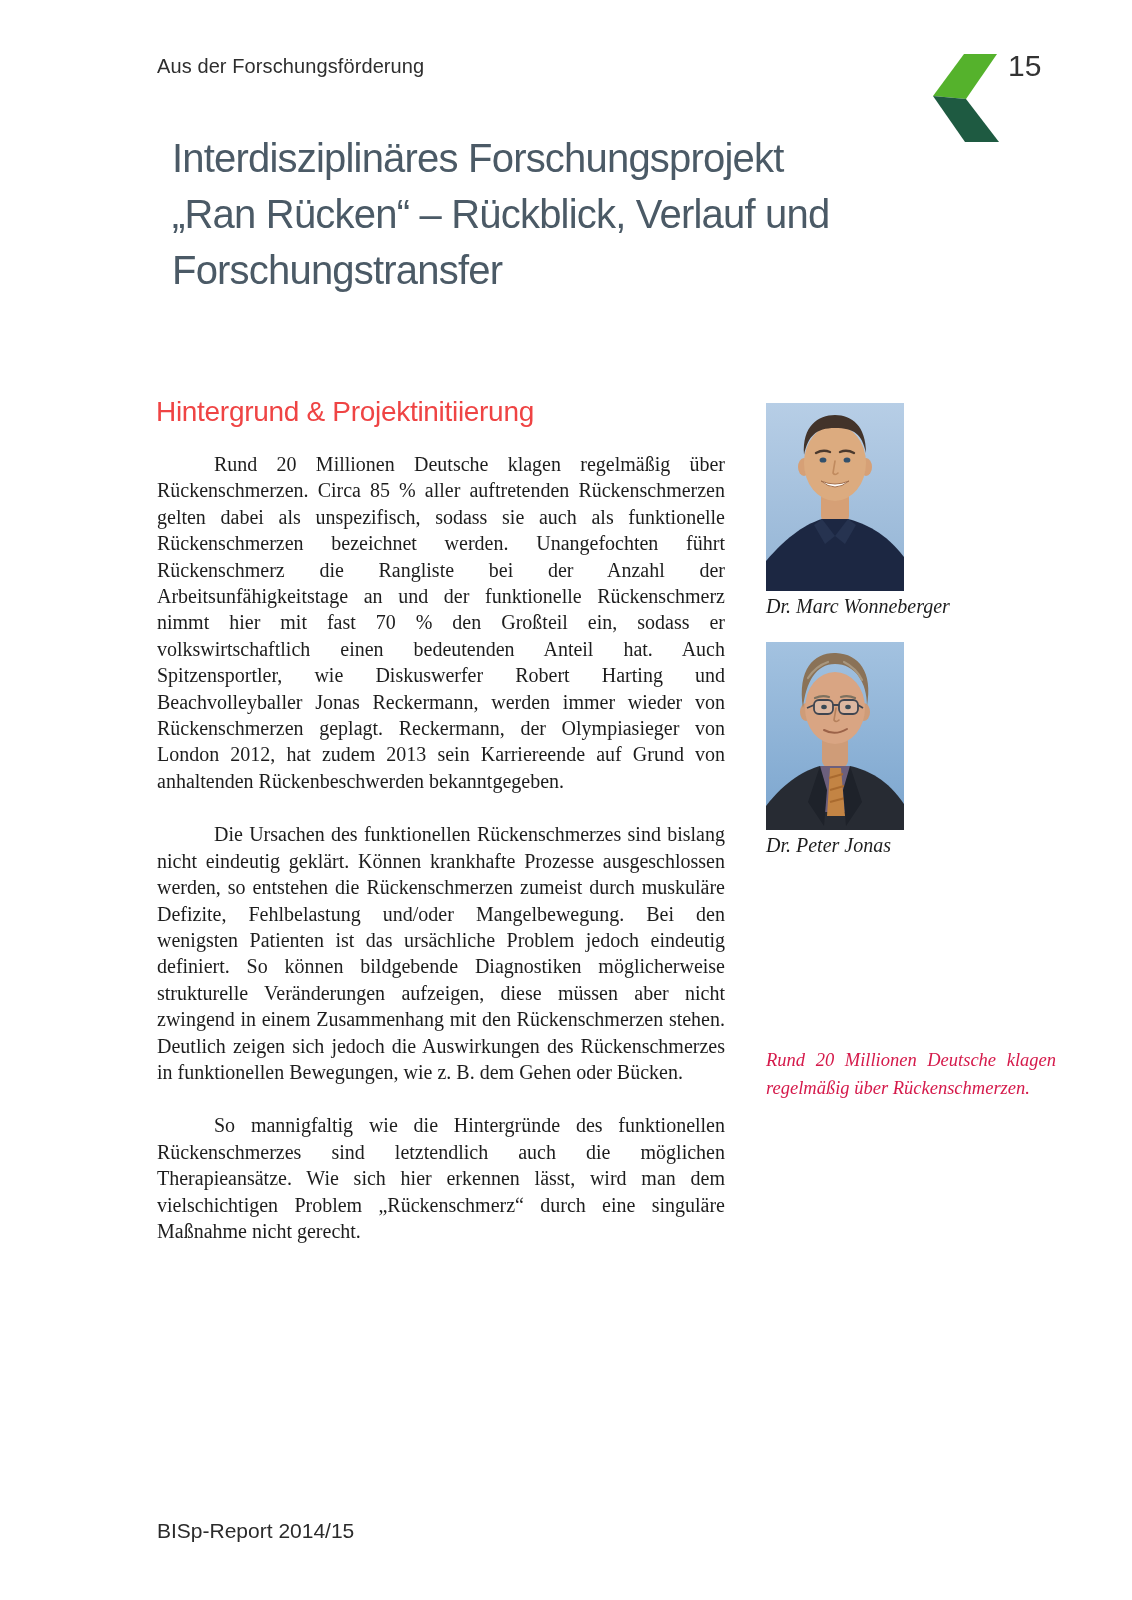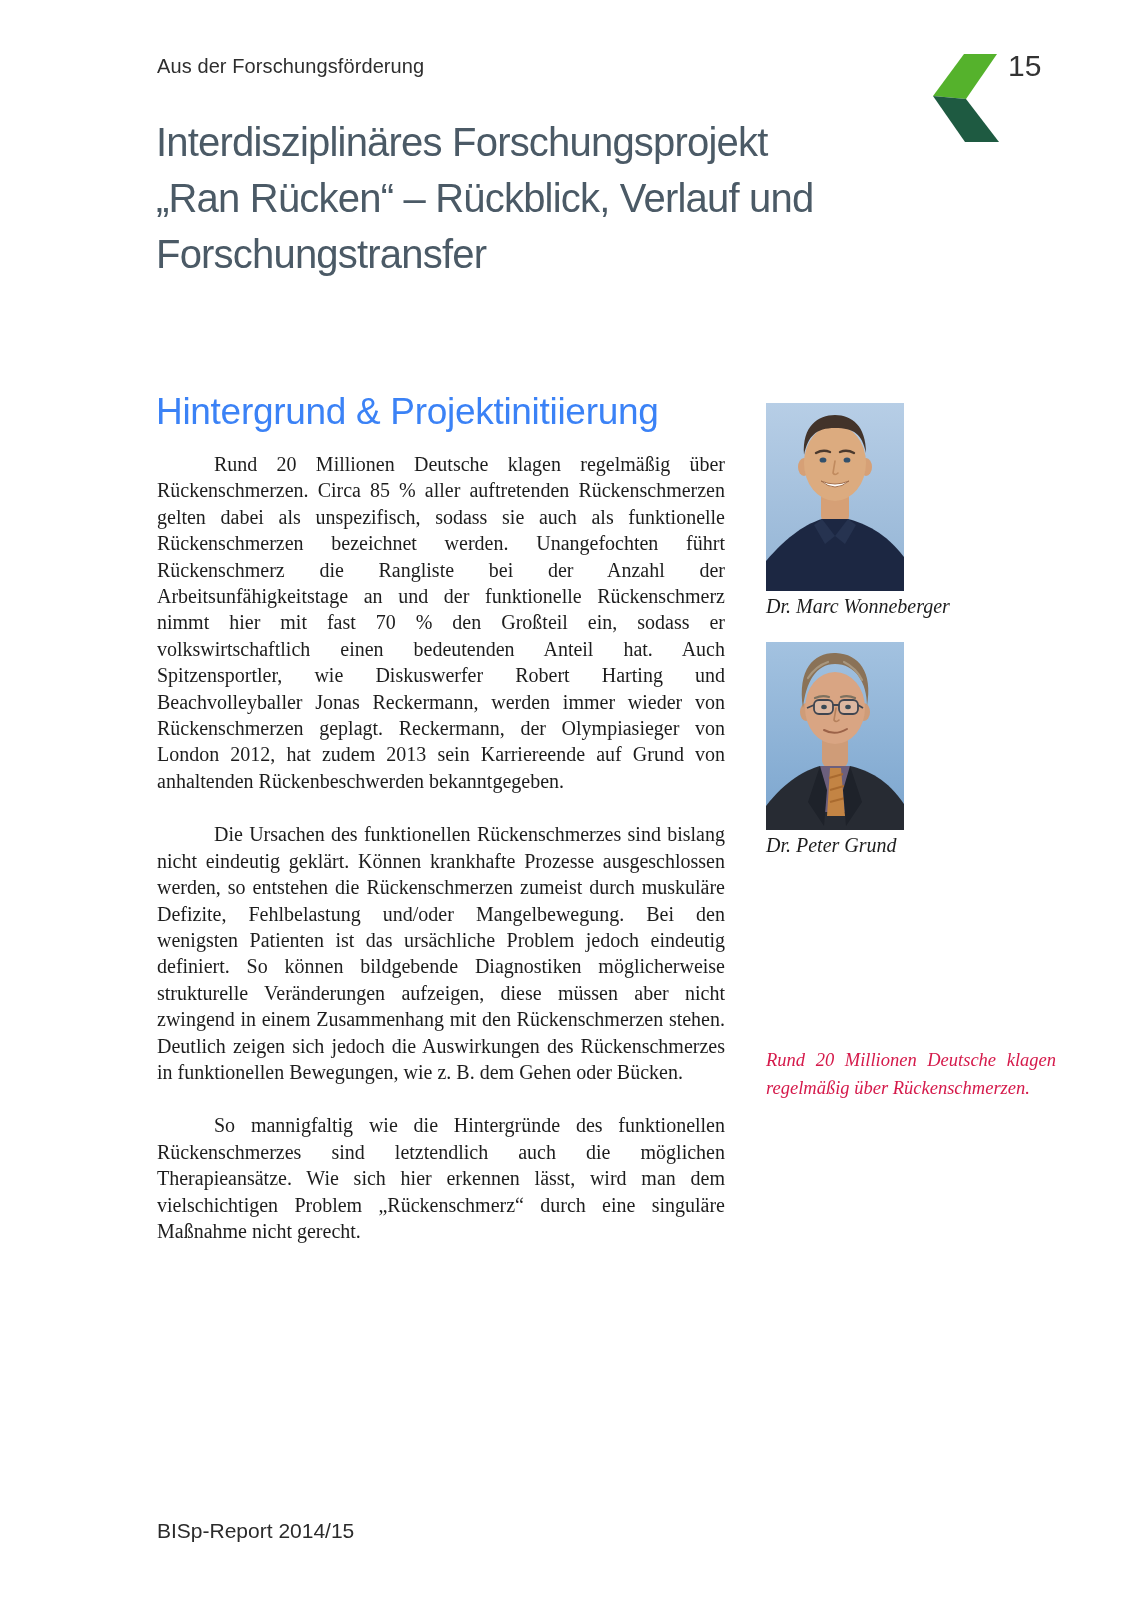--- a/index.html
+++ b/index.html
@@ -34,22 +34,22 @@
     font-weight: 400; font-size: 40px; line-height: 56px;
     letter-spacing: -0.8px;
     color: var(--title-color, #4b5a66);
   }
   .title div { white-space: nowrap; }
 
   
   .heading {
     position: absolute; left: 156px; top: 394px;
     font-family: "Liberation Sans", sans-serif;
-    font-weight: 400; font-size: 37px; line-height: 36px;
-    letter-spacing: -0.3px; color: #3b82f6; white-space: nowrap;
+    font-weight: 400; font-size: 28px; line-height: 36px;
+    letter-spacing: -0.3px; color: #ef4444; white-space: nowrap;
   }
 
   
   .body-col { position: absolute; left: 157px; top: 451px; width: 568px; }
   .body-col p {
     margin: 0; font-size: 20px; line-height: 26.4px;
     text-align: justify; text-indent: 57px;
     hyphens: auto; -webkit-hyphens: auto;
     color: #1d1d1d;
   }
@@ -93,21 +93,21 @@
 
   <div class="kicker">Aus der Forschungsförderung</div>
 
   <svg class="logo" viewBox="0 0 68 88" xmlns="http://www.w3.org/2000/svg" aria-hidden="true">
     <polygon points="0,42 31,0 64,0 33,45" style="fill:var(--logo-light-green,#55b22c)"></polygon>
     <polygon points="0,42 33,45 66,88 32,88" style="fill:var(--logo-dark-green,#1e5a41)"></polygon>
   </svg>
 
   <div class="pagenum">15</div>
 
-  <h1 class="title" style="margin:0">
+  <h1 class="title" style="margin:16px">
     <div>Interdisziplinäres Forschungsprojekt</div>
     <div>„Ran Rücken“ – Rückblick, Verlauf und</div>
     <div>Forschungstransfer</div>
   </h1>
 
   <h2 class="heading" style="margin:0">Hintergrund &amp; Projektinitiierung</h2>
 
   <main class="body-col">
     <p>Rund 20 Millionen Deutsche klagen regelmäßig über Rückenschmerzen. Circa 85 % aller auftretenden Rückenschmerzen gelten dabei als unspezifisch, sodass sie auch als funktionelle Rückenschmerzen bezeichnet werden. Unangefochten führt Rückenschmerz die Rangliste bei der Anzahl der Arbeitsunfähigkeitstage an und der funktionelle Rückenschmerz nimmt hier mit fast 70 % den Großteil ein, sodass er volkswirtschaftlich einen bedeutenden Anteil hat. Auch Spitzensportler, wie Diskuswerfer Robert Harting und Beachvolleyballer Jonas Reckermann, werden immer wieder von Rückenschmerzen geplagt. Reckermann, der Olympiasieger von London 2012, hat zudem 2013 sein Karriereende auf Grund von anhaltenden Rückenbeschwerden bekanntgegeben.</p>
     <p>Die Ursachen des funktionellen Rückenschmerzes sind bislang nicht eindeutig geklärt. Können krankhafte Prozesse ausgeschlossen werden, so entstehen die Rückenschmerzen zumeist durch muskuläre Defizite, Fehlbelastung und/oder Mangelbewegung. Bei den wenigsten Patienten ist das ursächliche Problem jedoch eindeutig definiert. So können bildgebende Diagnostiken möglicherweise strukturelle Veränderungen aufzeigen, diese müssen aber nicht zwingend in einem Zusammenhang mit den Rückenschmerzen stehen. Deutlich zeigen sich jedoch die Auswirkungen des Rückenschmerzes in funktionellen Bewegungen, wie z. B. dem Gehen oder Bücken.</p>
@@ -172,19 +172,19 @@
           <rect x="73" y="58" width="19" height="14" rx="5"></rect>
           <path d="M67,63 L73,63 M48,63 L41,66 M92,63 L97,66" fill="none"></path>
         </g>
         <ellipse cx="58" cy="65" rx="2.8" ry="2.2" fill="#3a4a55"></ellipse>
         <ellipse cx="82" cy="65" rx="2.8" ry="2.2" fill="#3a4a55"></ellipse>
         <path d="M70,66 L68,78 Q70,81 73,78" stroke="#b5805c" stroke-width="1.6" fill="none" stroke-linecap="round"></path>
         <path d="M58,88 Q69,94 81,87" stroke="#9b6248" stroke-width="2" fill="none" stroke-linecap="round"></path>
       </g>
     </svg>
   </figure>
-  <figcaption class="caption caption-2">Dr. Peter Grund</figcaption>
+  <figcaption class="caption caption-2">Dr. Peter Jonas</figcaption>
 
   <blockquote class="pull-quote" style="margin:0">Rund 20 Millionen Deutsche klagen regelmäßig über Rückenschmerzen.</blockquote>
 
   <div class="footer">BISp-Report 2014/15</div>
 
 </div>
 
 </body></html>

